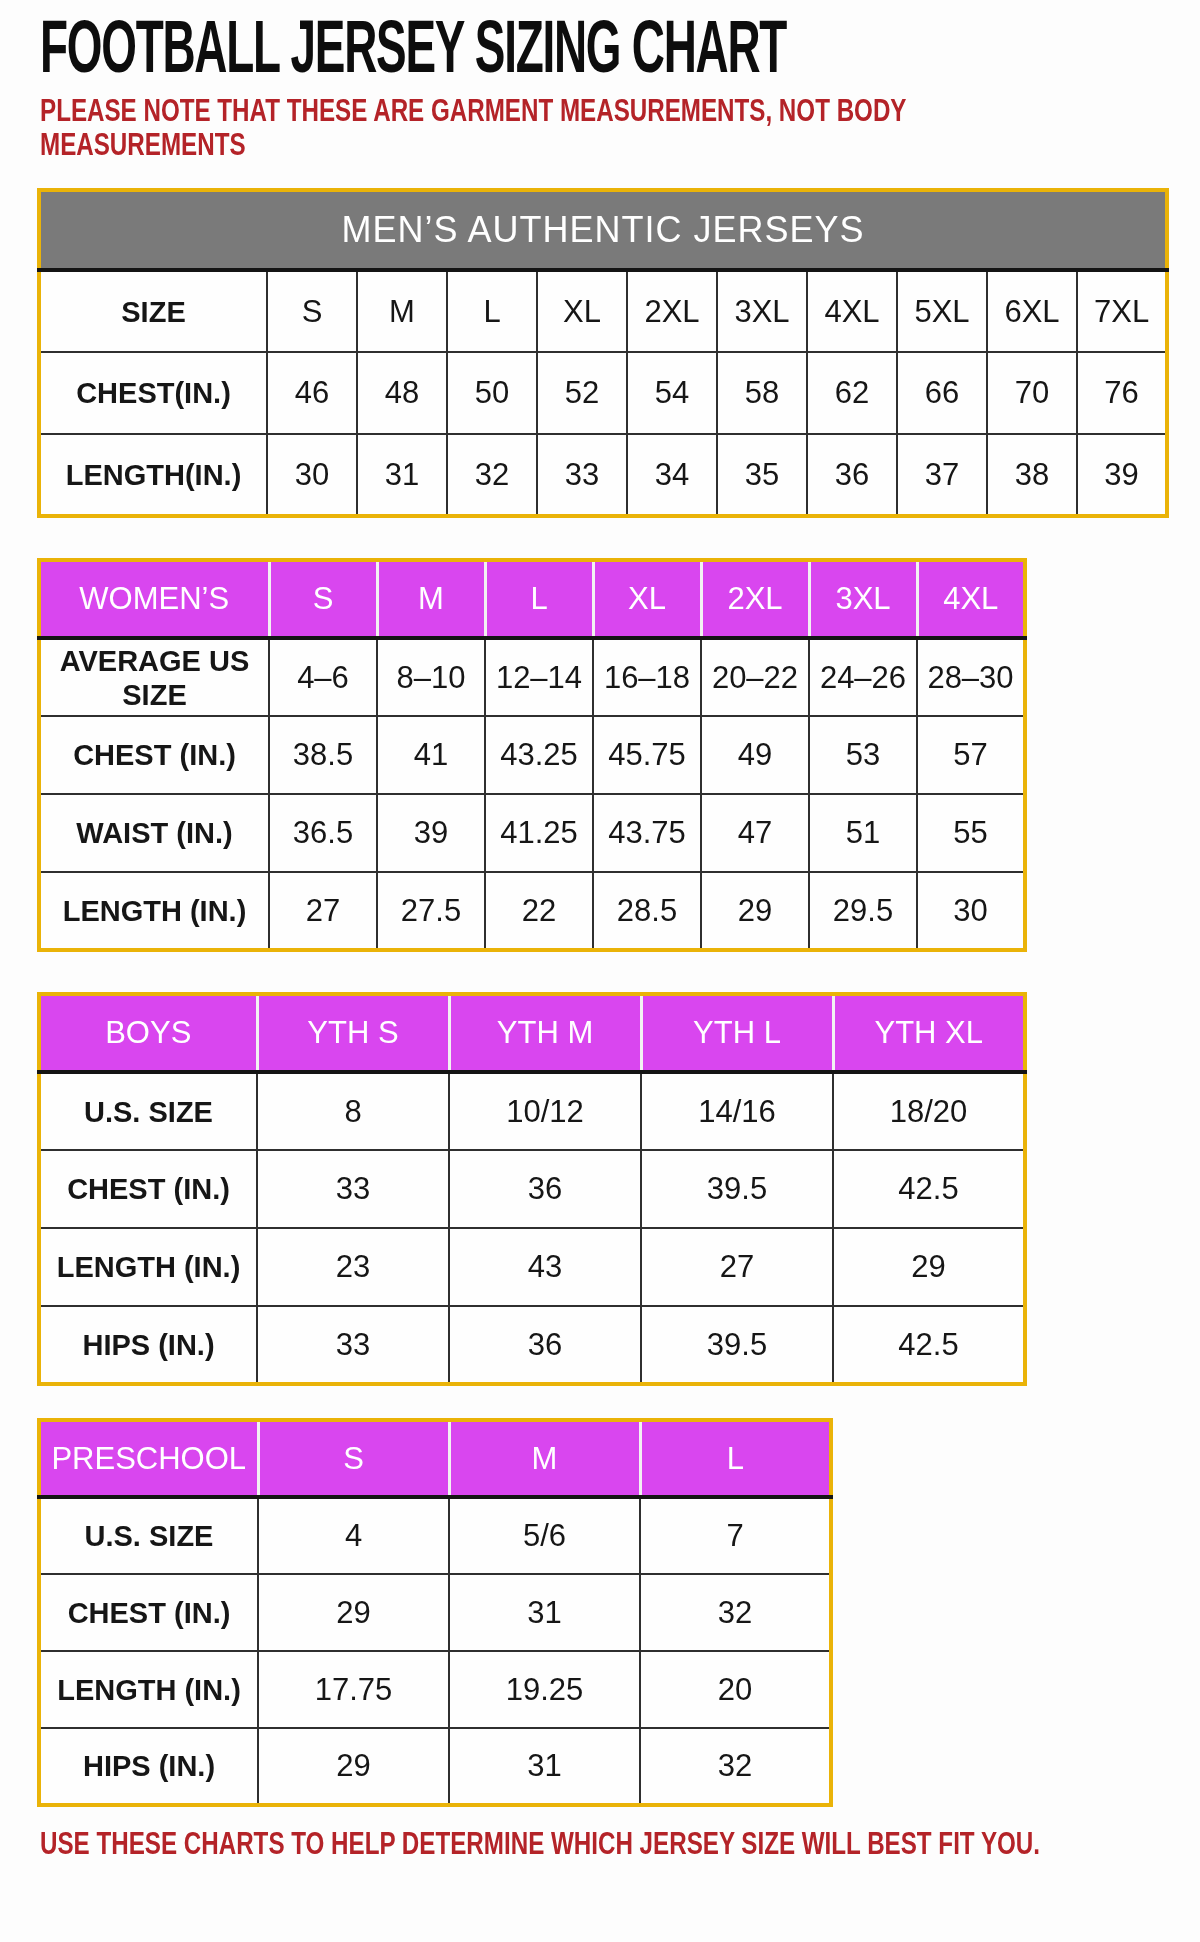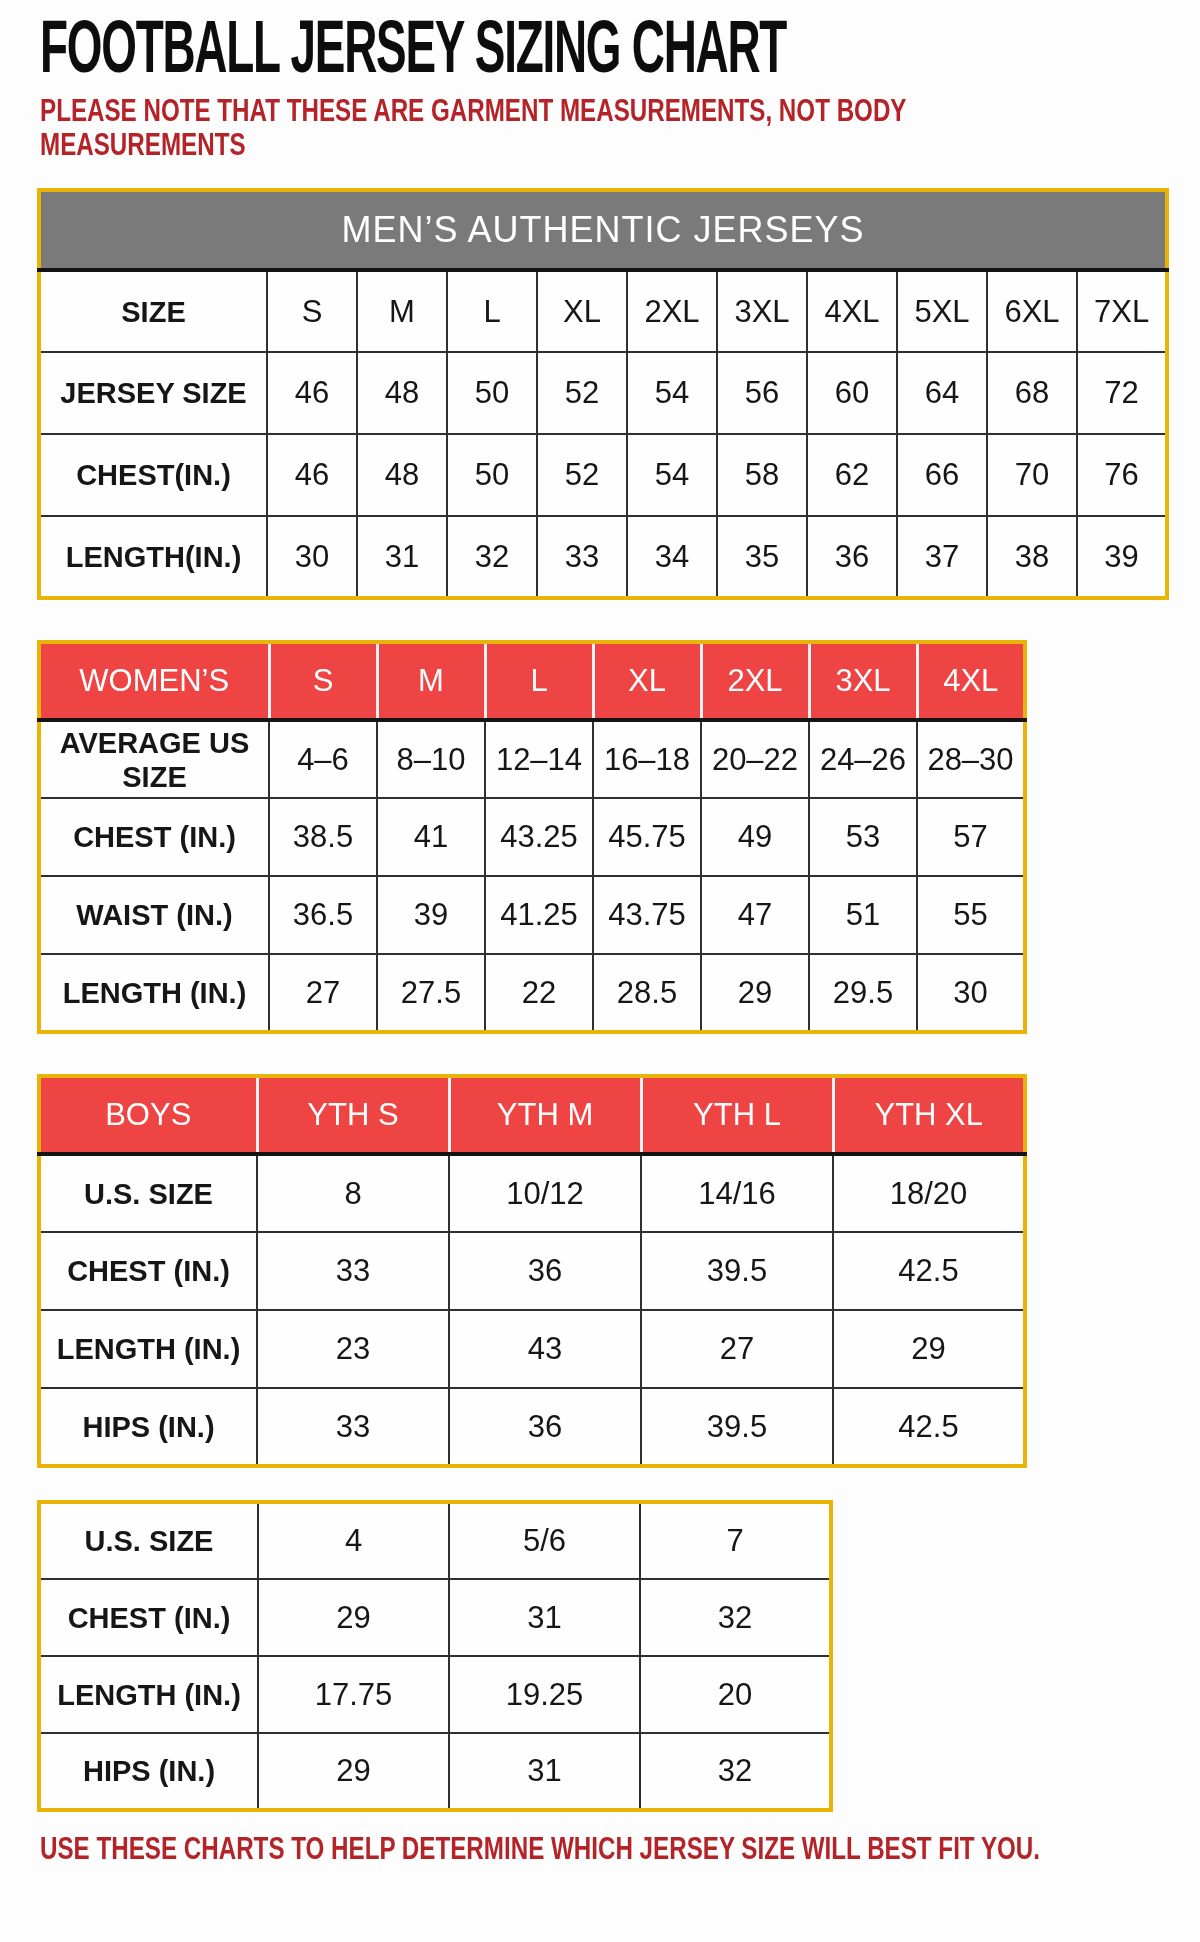--- a/index.html
+++ b/index.html
@@ -40,21 +40,21 @@
     padding:0;overflow:hidden;
     font-size:31px;color:#161616;
   }
   .tbl .lbl-cell{font-size:29px;padding:0 8px;line-height:34px;font-weight:bold;}
   .tbl .banner-cell{
     background:#7a7a7a;color:#ffffff;
     font-size:36px;letter-spacing:1px;
     border-bottom:4px solid #141414;
   }
   .tbl .hdr-cell{
-    background:#ef4444;color:#ffffff;
+    background:#d946ef;color:#ffffff;
     font-size:31px;
     border-left:3px solid #f2f2f2;border-right:3px solid #f2f2f2;
     border-bottom:4px solid #141414;
   }
   .tbl-mens{width:1128px;margin-top:26px;}
   .tbl-mens tr{height:82px;}
   .tbl-mens tr.banner-row{height:80px;}
   .tbl-womens{width:986px;margin-top:40px;}
   .tbl-womens tr{height:78px;}
   .tbl-boys{width:986px;margin-top:40px;}
@@ -99,33 +99,20 @@
           <td class="val-cell">L</td>
           <td class="val-cell">XL</td>
           <td class="val-cell">2XL</td>
           <td class="val-cell">3XL</td>
           <td class="val-cell">4XL</td>
           <td class="val-cell">5XL</td>
           <td class="val-cell">6XL</td>
           <td class="val-cell">7XL</td>
         </tr>
         <tr>
-          <td class="lbl-cell">JERSEY SIZE</td>
-          <td class="val-cell">46</td>
-          <td class="val-cell">48</td>
-          <td class="val-cell">50</td>
-          <td class="val-cell">52</td>
-          <td class="val-cell">54</td>
-          <td class="val-cell">56</td>
-          <td class="val-cell">60</td>
-          <td class="val-cell">64</td>
-          <td class="val-cell">68</td>
-          <td class="val-cell">72</td>
-        </tr>
-        <tr>
           <td class="lbl-cell">CHEST(IN.)</td>
           <td class="val-cell">46</td>
           <td class="val-cell">48</td>
           <td class="val-cell">50</td>
           <td class="val-cell">52</td>
           <td class="val-cell">54</td>
           <td class="val-cell">58</td>
           <td class="val-cell">62</td>
           <td class="val-cell">66</td>
           <td class="val-cell">70</td>
@@ -260,20 +247,26 @@
   </table>
 
   <table class="tbl tbl-pre">
     <colgroup>
       <col style="width:219px">
       <col style="width:191px">
         <col style="width:191px">
         <col style="width:191px">
     </colgroup>
     <tbody>
+        <tr class="header-row">
+          <td class="hdr-cell">PRESCHOOL</td>
+          <td class="hdr-cell">S</td>
+          <td class="hdr-cell">M</td>
+          <td class="hdr-cell">L</td>
+        </tr>
         <tr>
           <td class="lbl-cell">U.S. SIZE</td>
           <td class="val-cell">4</td>
           <td class="val-cell">5/6</td>
           <td class="val-cell">7</td>
         </tr>
         <tr>
           <td class="lbl-cell">CHEST (IN.)</td>
           <td class="val-cell">29</td>
           <td class="val-cell">31</td>

